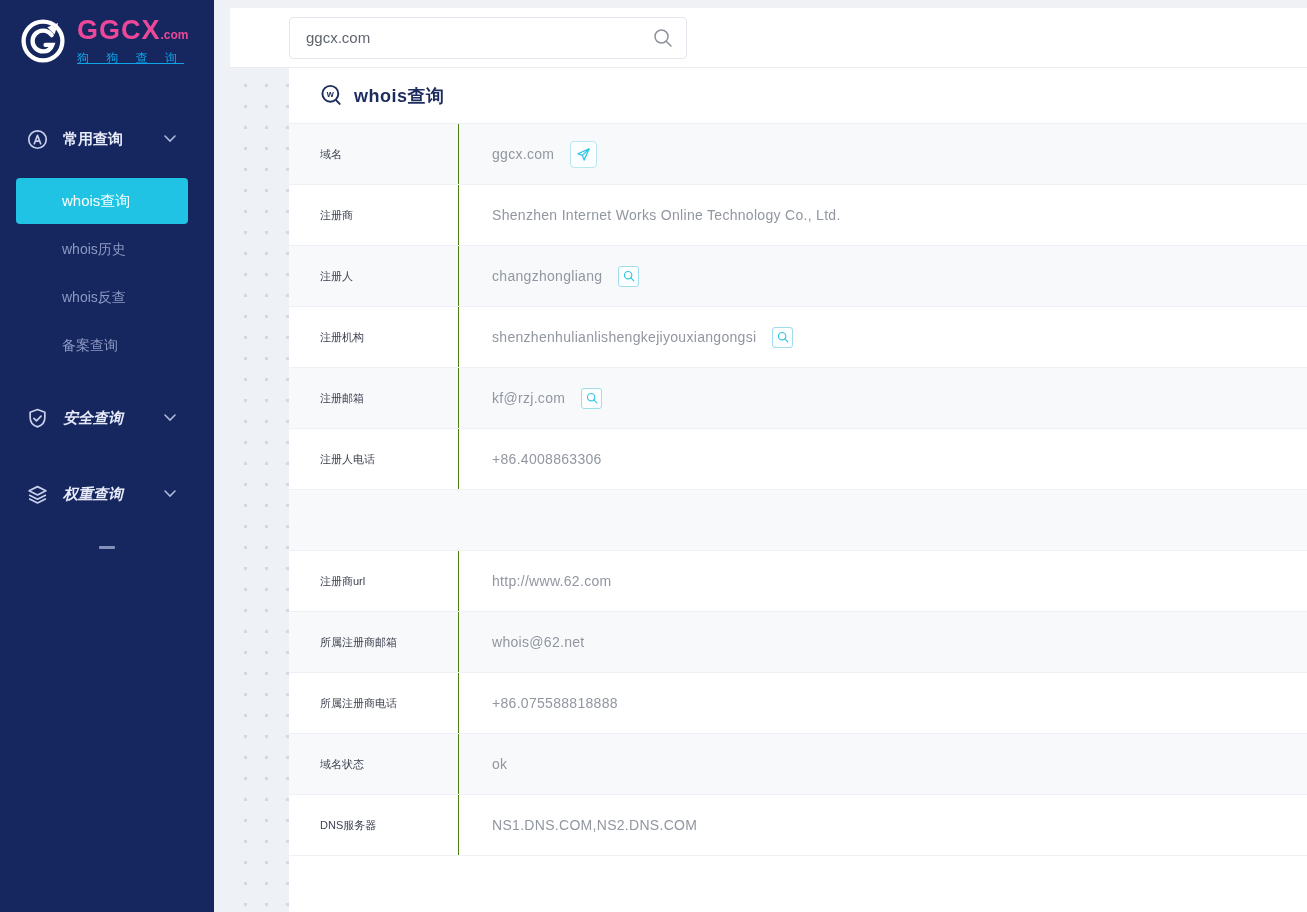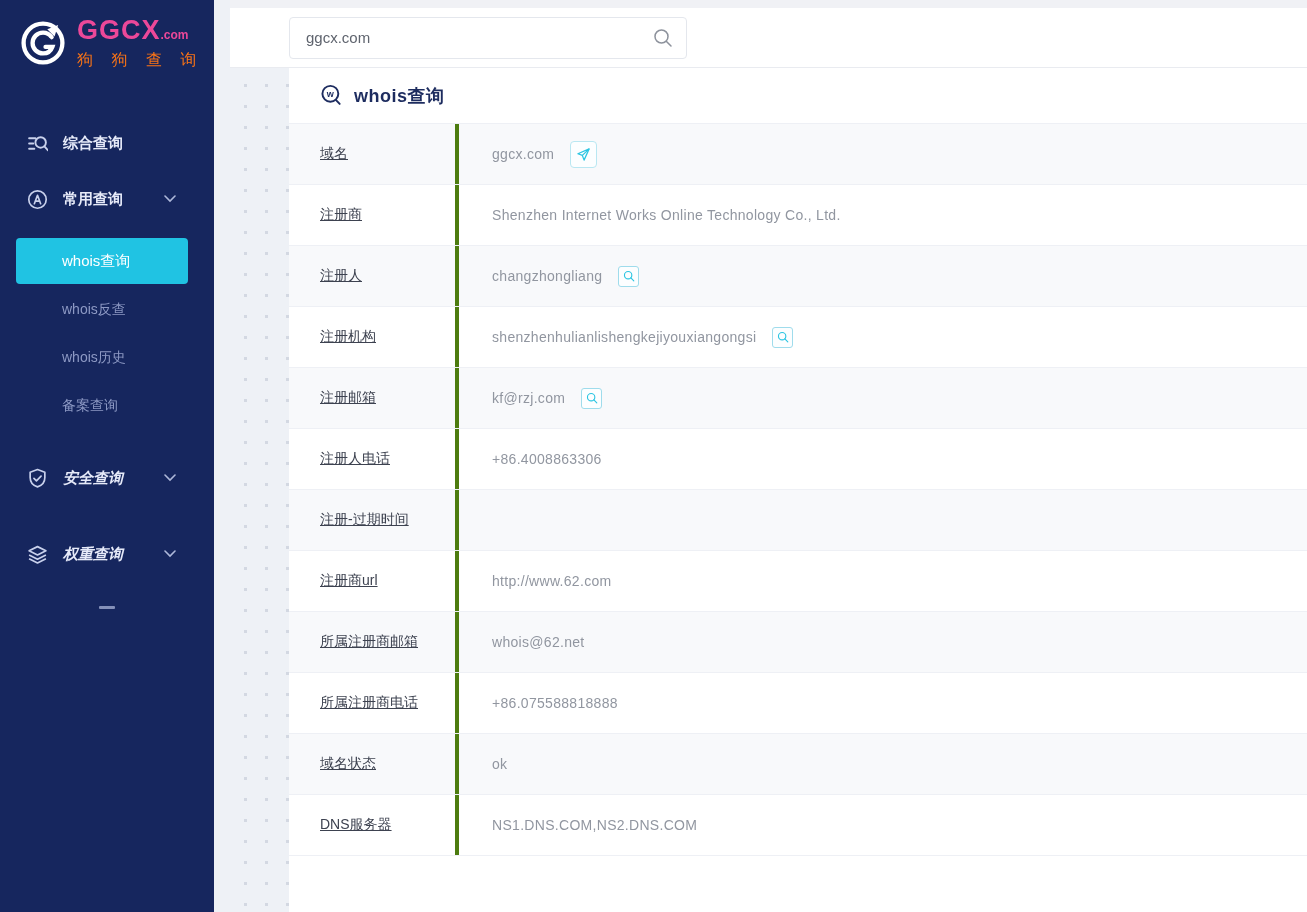--- a/index.html
+++ b/index.html
@@ -6,21 +6,21 @@
   html,body { width:1307px; height:912px; overflow:hidden; }
   body { font-family:"Liberation Sans","DejaVu Sans",sans-serif; }
   .app { display:flex; width:1307px; height:912px; background:#eef1f6; }
 
   
   .sidebar { width:214px; flex-shrink:0; background:#16265e; color:#e3e8f8; overflow:hidden; }
   .logo { display:flex; align-items:center; gap:11px; padding:15px 0 0 20px; }
   .logo-text .brand-line { display:flex; align-items:baseline; color:#ec4899; font-weight:bold; }
   .brand-main { font-size:27px; letter-spacing:1px; }
   .brand-suffix { font-size:12px;text-align:center; }
-  .brand-sub { margin-top:4px; font-size:16px; letter-spacing:7px; color:#f97316; }
+  .brand-sub { margin-top:4px; font-size:12px; letter-spacing:7px; color:#0ea5e9;text-decoration:underline; }
   nav { margin-top:44px; }
   .nav-item { height:56px; display:flex; align-items:center; gap:15px; padding-left:27px;
               font-size:15px; font-weight:bold; color:#e6eaf9; cursor:pointer; }
   .nav-item .chev { margin-left:auto; margin-right:38px; color:#aeb8da; }
   .nav-icon { width:21px; height:21px; flex-shrink:0; color:#c9d1ec; }
   .sub-list { }
   .sub-item { height:48px; display:flex; align-items:center; padding-left:62px;
               font-size:14px; color:#8d99c4; cursor:pointer; }
   .sub-item.active { height:46px; width:172px; margin:11px 0 2px 16px; padding-left:46px;
                      background:#20c3e3; color:#fff; border-radius:4px; font-size:15px; }
@@ -45,21 +45,21 @@
             background-size:21px 21px; background-position:5px 7px; }
   .card { flex:1; background:#fff; min-width:0; }
   .card-title { height:55px; display:flex; align-items:center; gap:10px; padding-left:30px; }
   .title-icon { width:25px; height:25px; color:#1d2c5f; }
   .card-title h1 { font-size:18px; color:#1d2c5f; font-weight:bold; letter-spacing:.5px; }
 
   .table { border-top:1px solid #eef0f5; }
   .row { display:flex; height:61px; border-bottom:1px solid #eef0f5; }
   .row:nth-child(odd) { background:#f8f9fb; }
   .cell-label { width:170px; flex-shrink:0; display:flex; align-items:center; padding-left:31px;
-                border-right:4px solid #4d7c0f; font-size:14px; color:#3d4250;text-decoration:underline; }
+                border-right:1px solid #4d7c0f; font-size:11px; color:#3d4250; }
   .cell-value { flex:1; display:flex; align-items:center; gap:16px; padding-left:33px;
                 font-size:14px; color:#9196a0; letter-spacing:.3px; }
   .icon-box { display:flex; align-items:center; justify-content:center; cursor:pointer; }
   .send-box { width:27px; height:27px; border:1px solid #b9e7f2; border-radius:4px; background:#fcfeff; color:#2bc5e2; }
   .mini-search { width:21px; height:21px; border:1px solid #9fdcec; border-radius:3px; background:#fcfeff; color:#2bc5e2; }
   .refresh { width:19px; height:19px; color:#2bc5e2; cursor:pointer; }
   svg { display:block; }
 </style>
 </head>
 <body>
@@ -79,30 +79,20 @@
       <div class="logo-text">
         <div class="brand-line">
           <span class="brand-main">GGCX</span>
           <span class="brand-suffix">.com</span>
         </div>
         <div class="brand-sub">狗 狗 查 询</div>
       </div>
     </div>
 
     <nav>
-      <div class="nav-item">
-        <span class="nav-icon">
-          <svg width="21" height="21" viewBox="0 0 20 20" fill="none" stroke="currentColor" stroke-width="1.8" stroke-linecap="round">
-            <path d="M2 5h6M2 10h4M2 15h5"></path>
-              <circle cx="13" cy="9" r="5"></circle>
-              <path d="M16.6 12.8L20 16.5"></path>
-          </svg>
-        </span>
-        <span>综合查询</span>
-      </div>
 
       <div class="group">
         <div class="nav-item">
           <span class="nav-icon">
             <svg width="21" height="21" viewBox="0 0 20 20" fill="none" stroke="currentColor" stroke-width="1.6">
               <circle cx="10" cy="10" r="8.3"></circle>
               <path d="M7 14l3-8 3 8M8 11.5h4" stroke-linecap="round" stroke-linejoin="round"></path>
             </svg>
           </span>
           <span>常用查询</span>
@@ -110,24 +100,24 @@
             <svg width="12" height="8" viewBox="0 0 12 8" fill="none" stroke="currentColor" stroke-width="1.6" stroke-linecap="round">
                 <path d="M1 1l5 5 5-5"></path>
               </svg>
           </span>
         </div>
         <div class="sub-list">
           <div class="sub-item active">
             <span>whois查询</span>
           </div>
           <div class="sub-item">
+            <span>whois历史</span>
+          </div>
+          <div class="sub-item">
             <span>whois反查</span>
-          </div>
-          <div class="sub-item">
-            <span>whois历史</span>
           </div>
           <div class="sub-item">
             <span>备案查询</span>
           </div>
         </div>
       </div>
 
       <div class="group spaced">
         <div class="nav-item">
           <span class="nav-icon">
@@ -260,21 +250,20 @@
           </div>
 
           <div class="row">
             <div class="cell-label">注册人电话</div>
             <div class="cell-value">
               <span>+86.4008863306</span>
             </div>
           </div>
 
           <div class="row">
-            <div class="cell-label">注册-过期时间</div>
           </div>
 
           <div class="row">
             <div class="cell-label">注册商url</div>
             <div class="cell-value">
               <span>http://www.62.com</span>
             </div>
           </div>
 
           <div class="row">

